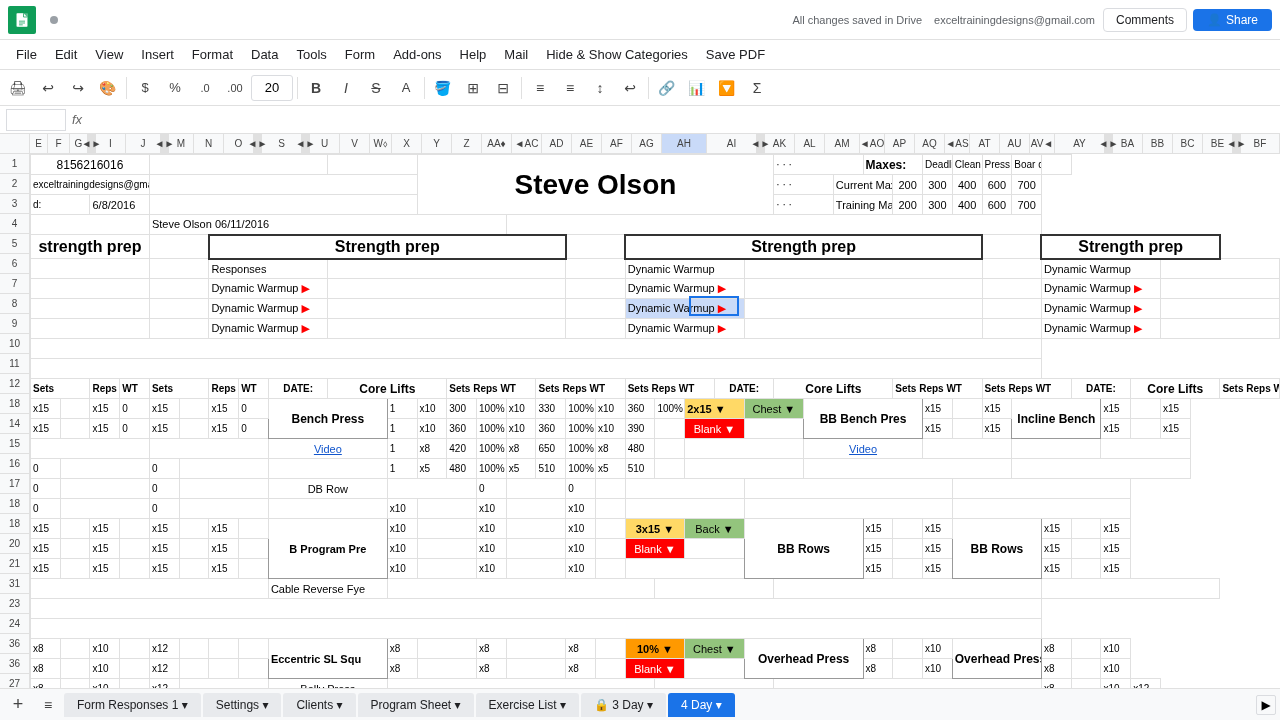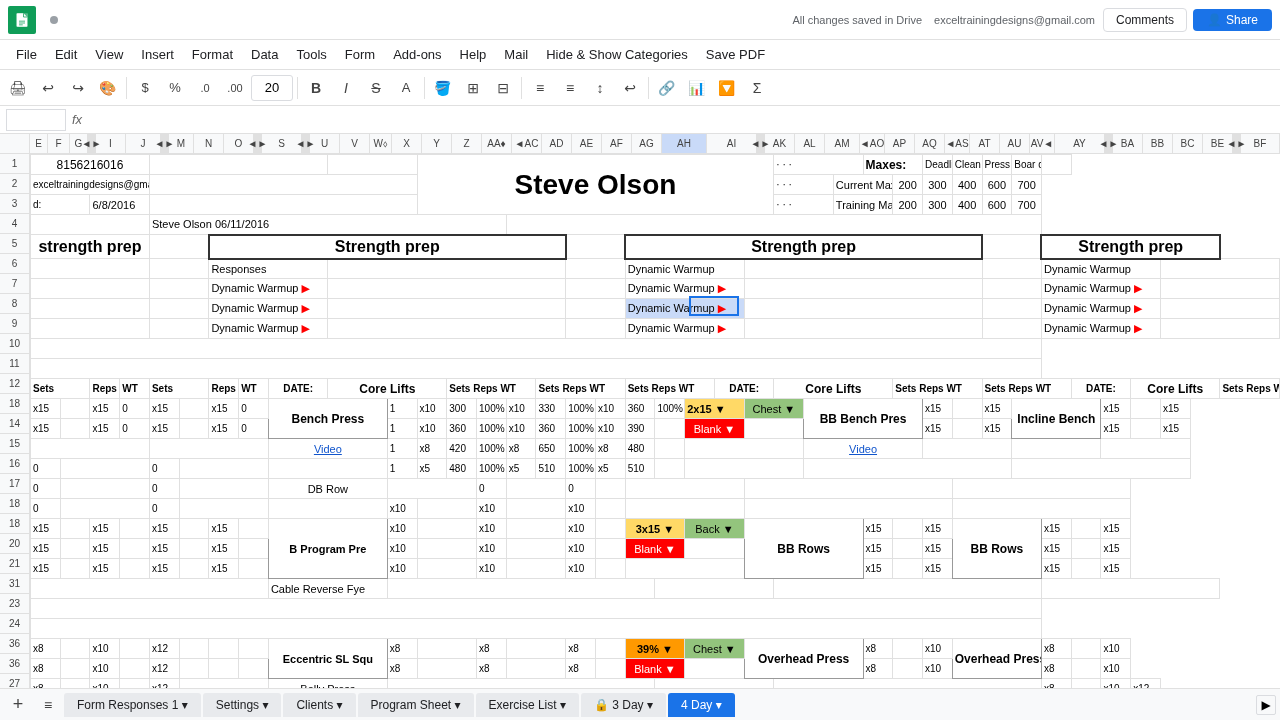--- a/index.html
+++ b/index.html
@@ -701,29 +701,29 @@
         <tr>
           <td style="font-size:10px;">x8</td>
           <td></td>
           <td style="font-size:10px;">x10</td>
           <td></td>
           <td style="font-size:10px;">x12</td>
           <td></td>
           <td></td>
           <td></td>
 
-          <td colspan="4" rowspan="2" style="font-weight:bold;font-size:11px;text-align:center;vertical-align:middle;border:1px solid #999;">Eccentric SL Squ</td>
-          <td style="font-size:10px;">x8</td>
-          <td colspan="2"></td>
-          <td style="font-size:10px;">x8</td>
-          <td colspan="2"></td>
-          <td style="font-size:10px;">x8</td>
-          <td></td>
-
-          <td colspan="2" style="background:#ff9900;font-size:11px;font-weight:bold;text-align:center;">39% ▼</td>
+          <td colspan="4" rowspan="2" style="font-weight:bold;font-size:11px;vertical-align:middle;border:1px solid #999;">Eccentric SL Squ</td>
+          <td style="font-size:10px;">x8</td>
+          <td colspan="2"></td>
+          <td style="font-size:10px;">x8</td>
+          <td colspan="2"></td>
+          <td style="font-size:10px;">x8</td>
+          <td></td>
+
+          <td colspan="2" style="background:#ff9900;font-size:11px;font-weight:bold;text-align:center;">10% ▼</td>
           <td colspan="2" style="background:#93c47d;font-size:11px;text-align:center;">Chest ▼</td>
 
           <td colspan="4" rowspan="2" style="font-weight:bold;font-size:12px;text-align:center;vertical-align:middle;border:1px solid #999;">Overhead Press</td>
           <td style="font-size:10px;">x8</td>
           <td></td>
           <td style="font-size:10px;">x10</td>
 
           <td colspan="3" rowspan="2" style="font-weight:bold;font-size:12px;text-align:center;vertical-align:middle;border:1px solid #999;">Overhead Press</td>
           <td style="font-size:10px;">x8</td>
           <td></td>

